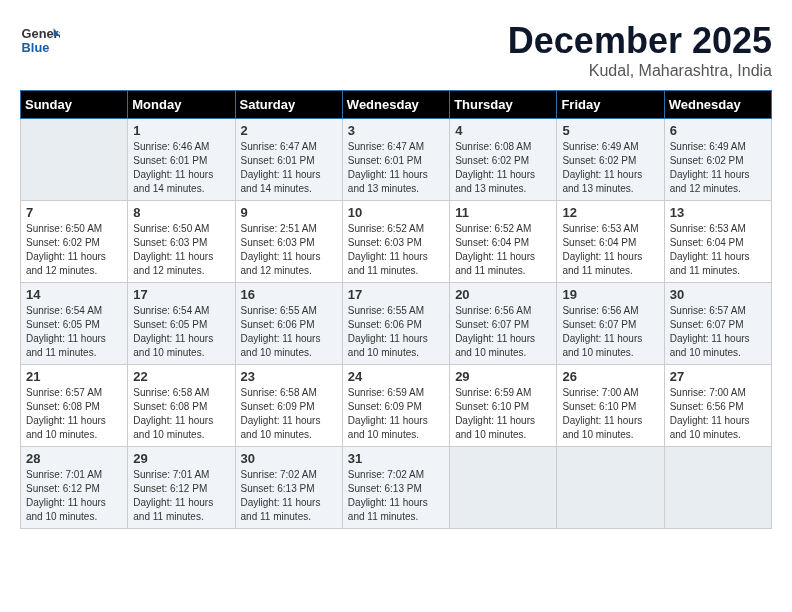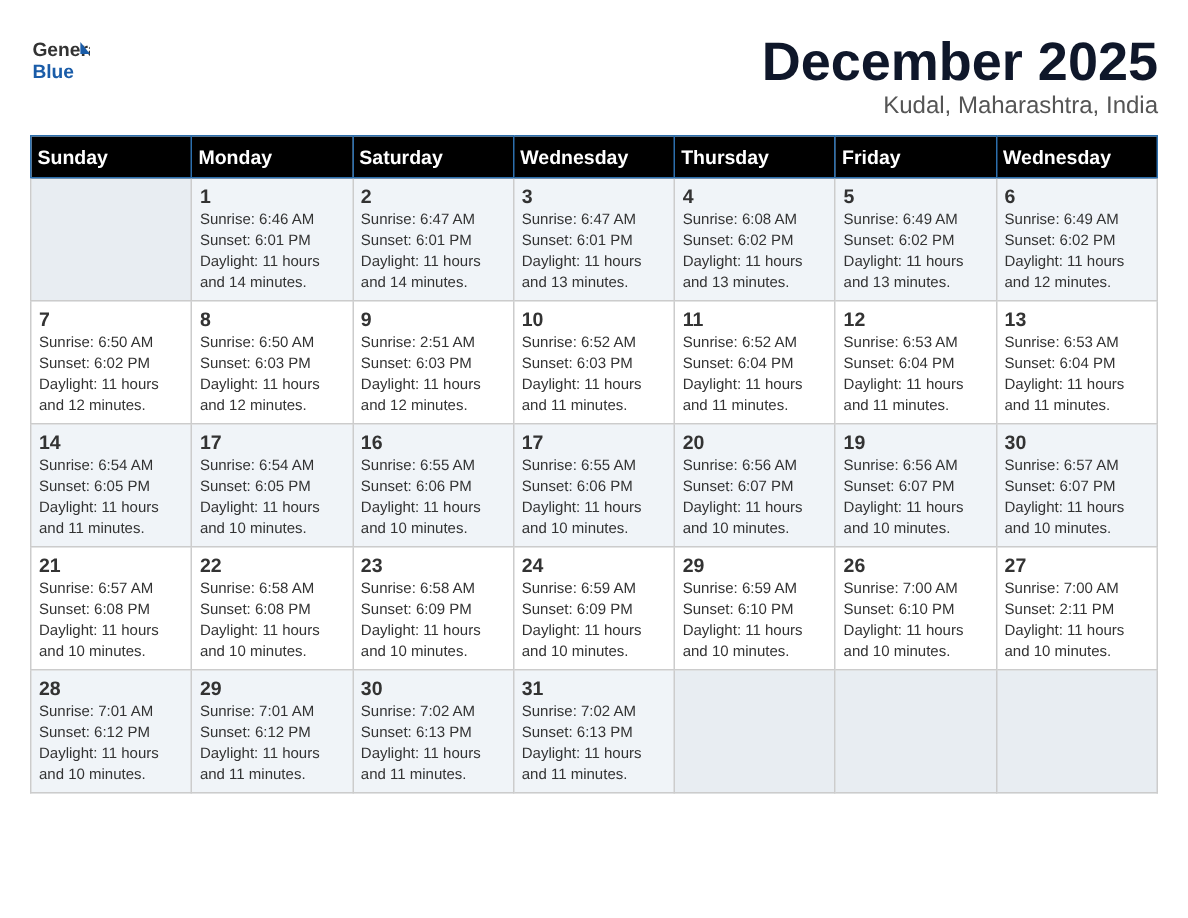--- a/index.html
+++ b/index.html
@@ -220,21 +220,21 @@
         <td>
           <div class="day-number">29</div>
           <div class="day-info"><span>Sunrise: 6:59 AM</span><br><span>Sunset: 6:10 PM</span><br><span>Daylight: 11 hours and 10 minutes.</span></div>
         </td>
         <td>
           <div class="day-number">26</div>
           <div class="day-info"><span>Sunrise: 7:00 AM</span><br><span>Sunset: 6:10 PM</span><br><span>Daylight: 11 hours and 10 minutes.</span></div>
         </td>
         <td>
           <div class="day-number">27</div>
-          <div class="day-info"><span>Sunrise: 7:00 AM</span><br><span>Sunset: 2:11 PM</span><br><span>Daylight: 11 hours and 10 minutes.</span></div>
+          <div class="day-info"><span>Sunrise: 7:00 AM</span><br><span>Sunset: 6:56 PM</span><br><span>Daylight: 11 hours and 10 minutes.</span></div>
         </td>
       </tr>
       <tr class="row-shaded">
         <td>
           <div class="day-number">28</div>
           <div class="day-info"><span>Sunrise: 7:01 AM</span><br><span>Sunset: 6:12 PM</span><br><span>Daylight: 11 hours and 10 minutes.</span></div>
         </td>
         <td>
           <div class="day-number">29</div>
           <div class="day-info"><span>Sunrise: 7:01 AM</span><br><span>Sunset: 6:12 PM</span><br><span>Daylight: 11 hours and 11 minutes.</span></div>

